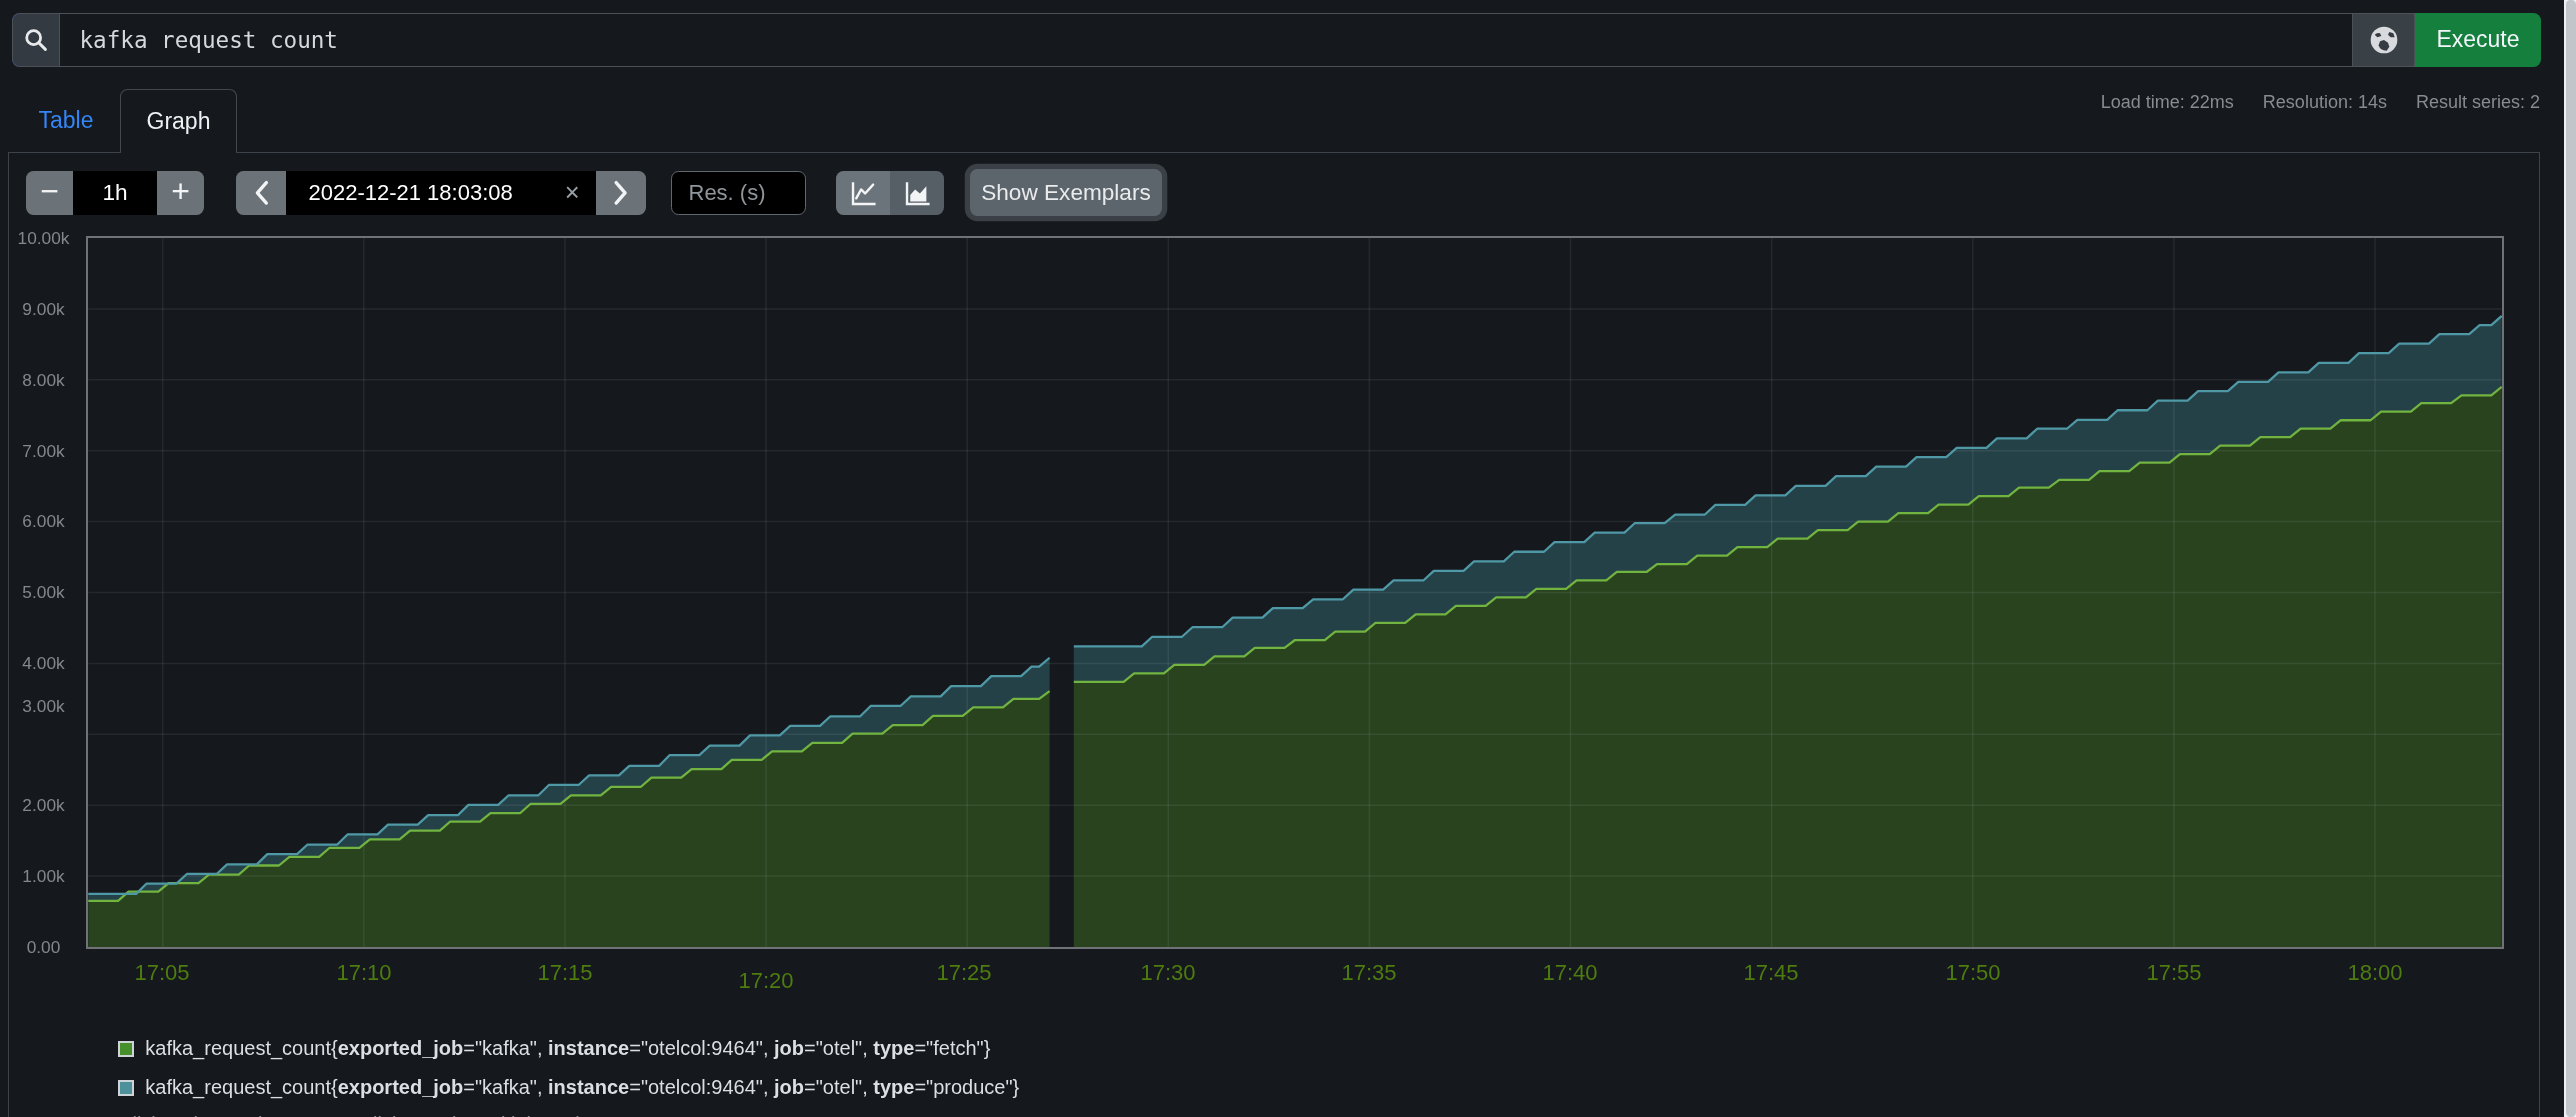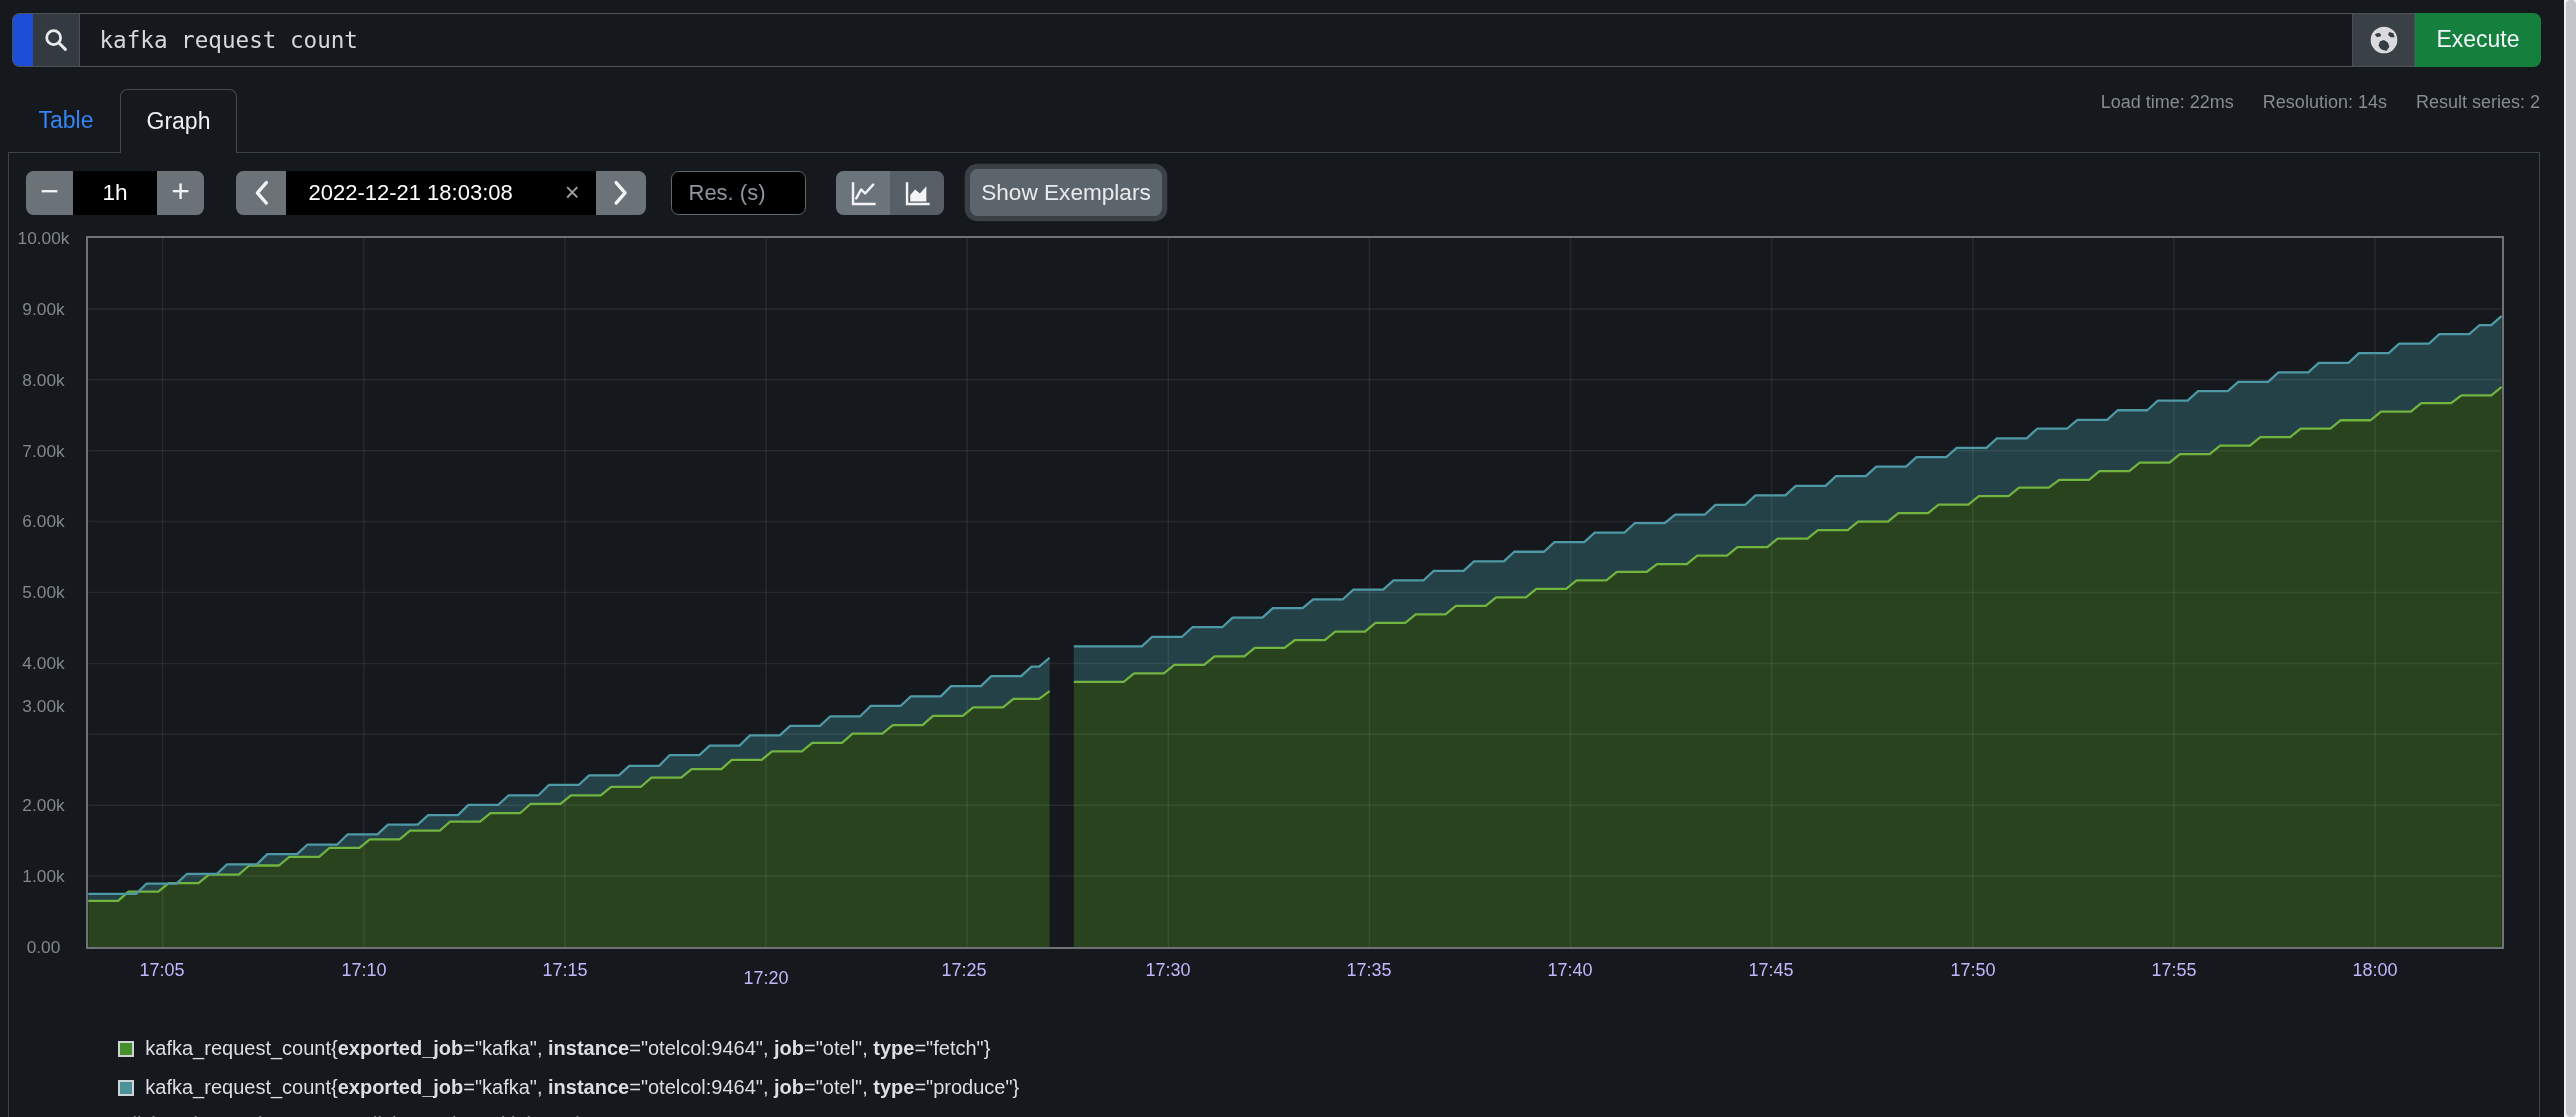--- a/index.html
+++ b/index.html
@@ -7,21 +7,21 @@
   body {
     position:relative;
     background:#15181c;
     font-family:"Liberation Sans", sans-serif;
     overflow:hidden;
     color:#e6e8ea;
   }
 
   
   .topbar { position:absolute; left:12px; top:12.8px; right:35px; height:54px; display:flex; }
-  .query-group { flex:1; display:flex; border:0.8px solid #4b5157; border-radius:7.5px 0 0 7.5px; border-right:none; overflow:hidden; background:#1d4ed8;padding-left:20px; }
+  .query-group { flex:1; display:flex; border:0.8px solid #4b5157; border-radius:7.5px 0 0 7.5px; border-right:none; overflow:hidden; background:#1d4ed8; }
   .search-box { width:47px; background:#343a41; border-right:0.8px solid #4b5157; display:flex; align-items:center; justify-content:center; }
   .query-input { flex:1; background:#15181c; border:none; outline:none; color:#d6d9dc; font-family:"DejaVu Sans Mono", monospace; font-size:22.6px; padding:0 19.5px; }
   .globe-btn { width:63px; background:#394046; border:0.8px solid #4b5157; display:flex; align-items:center; justify-content:center; cursor:pointer; }
   .execute-btn { width:126px; background:#15803d; color:#f2f5f9; font-size:23px; border:none; border-radius:0 7.5px 7.5px 0; cursor:pointer; display:flex; align-items:center; justify-content:center; }
 
   
   .stats { position:absolute; top:92px; right:36px; display:flex; gap:29px; font-size:18px; color:#868c92; }
 
   
   .tabs { position:absolute; left:12px; top:89px; height:63px; display:flex; z-index:3; }
@@ -50,21 +50,21 @@
   .grp-toggle { left:836px; width:108px; }
   .tog { width:54px; display:flex; align-items:center; justify-content:center; cursor:pointer; border:none; }
   .tog-line { background:#6c747b; }
   .tog-stack { background:#575f66; }
   .btn-exemplars { position:absolute; left:970px; top:169px; height:47px; width:192px; background:#5d656c; border:none; border-radius:7.5px; color:#e9ebec; font-size:22.6px; cursor:pointer; box-shadow:0 0 0 5.3px #3a4046; }
 
   
   .plot { position:absolute; left:86px; top:236px; width:2414px; height:709px; border:2.3px solid #6f7377; box-sizing:content-box; }
   .plot svg { display:block; }
   .tick-y { position:absolute; left:6px; width:75px; text-align:center; font-size:17.3px; color:#82888e; }
-  .tick-x { position:absolute; top:960px; font-size:18px; color:#c4b5fd; transform:translateX(-50%); white-space:nowrap; }
+  .tick-x { position:absolute; top:960px; font-size:22px; color:#4d7c0f; transform:translateX(-50%); white-space:nowrap; }
 
   
   .legend { position:absolute; left:118px; top:1029px; }
   .legend-row { display:flex; align-items:center; height:39px; cursor:pointer; }
   .swatch { width:16px; height:16px; border:2.3px solid #ced3d7; margin-right:11.3px; flex:none; }
   .legend-text { font-size:20px; color:#dcdfe2; white-space:nowrap; }
   .legend-text b { font-weight:bold; }
   .legend-hint { margin-top:6px; font-size:20px; color:#878d93; }
 
   

